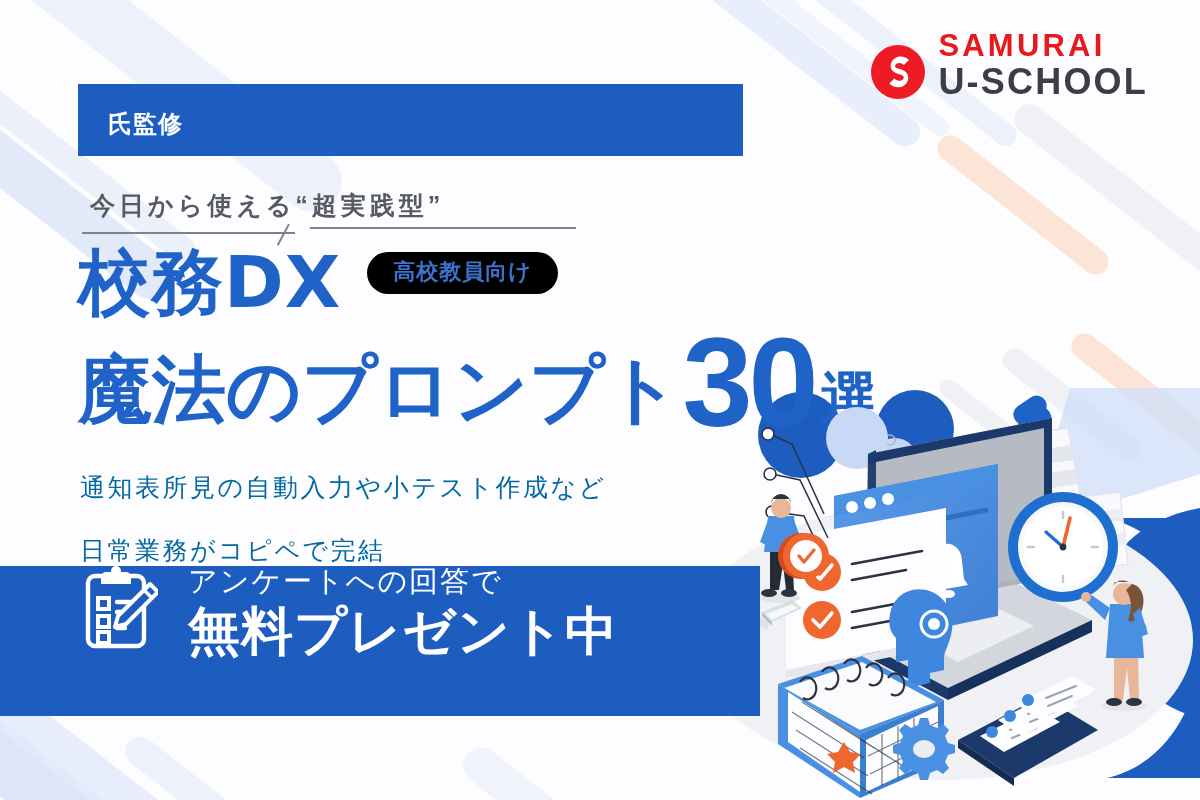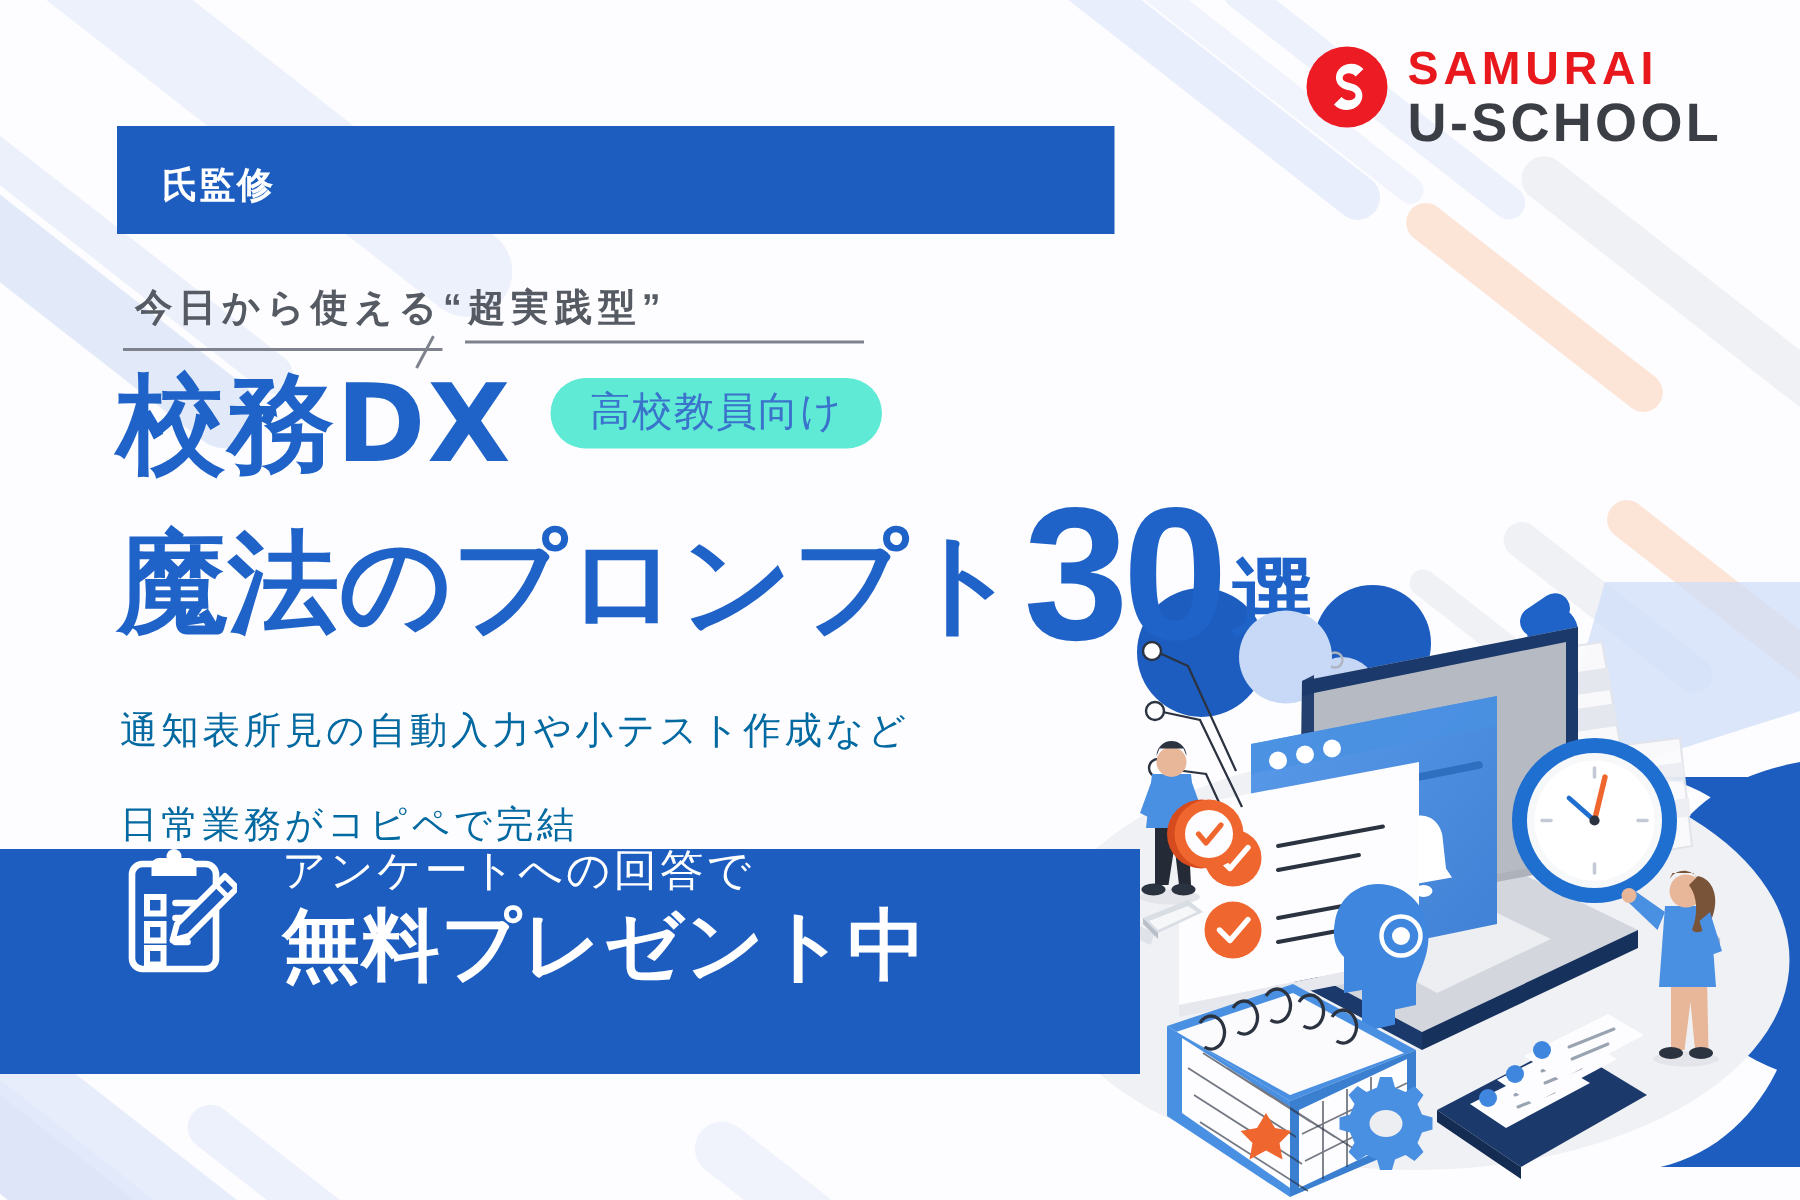--- a/index.html
+++ b/index.html
@@ -73,22 +73,22 @@
   .headline { position:absolute; left:78px; top:246px; }
   .h-row { display:flex; align-items:flex-start; }
   .h-row-1 { height:80px; }
   .h-kanji {
     font-size:72px; font-weight:700; color:#1f63c8;
     letter-spacing:1px; line-height:1;
     font-family:"DejaVu Sans","Liberation Sans",sans-serif;
   }
   .audience-pill {
     margin-left:26px; margin-top:6px;
-    background:#5eead4; color:#3a72cc;
-    font-size:27px; font-weight:400; letter-spacing:1px;
+    background:#000000; color:#3a72cc;
+    font-size:22px; font-weight:700; letter-spacing:1px;
     border-radius:999px; padding:9px 26px 11px; line-height:1;
   }
 
   .h-row-2 { height:100px; margin-top:8px; align-items:flex-end;text-align:right; }
   .h-kanji-2 {
     font-size:74px; font-weight:700; color:#1f63c8;
     letter-spacing:0px; line-height:1;
     font-family:"DejaVu Sans","Liberation Sans",sans-serif;
     padding-bottom:8px;
   }
@@ -132,21 +132,21 @@
     color:#ffffff; font-size:29px; font-weight:500;
     letter-spacing:2px; line-height:1.1; margin-bottom:6px;
   }
   .cta-big {
     color:#ffffff; font-size:52px; font-weight:700;
     letter-spacing:1px; line-height:1.05;
     font-family:"DejaVu Sans","Liberation Sans",sans-serif;
   }
 
   
-  .logo { position:absolute; right:52px; top:30px; display:flex; align-items:flex-start; }
+  .logo { position:absolute; right:52px; top:30px; display:flex; align-items:flex-end; }
   .logo-mark { width:56px; height:56px; margin-right:12px; }
   .logo-words { line-height:1; }
   .logo-top {
     color:#e8181c; font-size:31px; font-weight:700;
     letter-spacing:3.2px; font-family:"Liberation Sans",sans-serif;
   }
   .logo-bottom {
     color:#3b3f45; font-size:36px; font-weight:700;
     letter-spacing:2.2px; margin-top:3px;
     font-family:"Liberation Sans",sans-serif;

